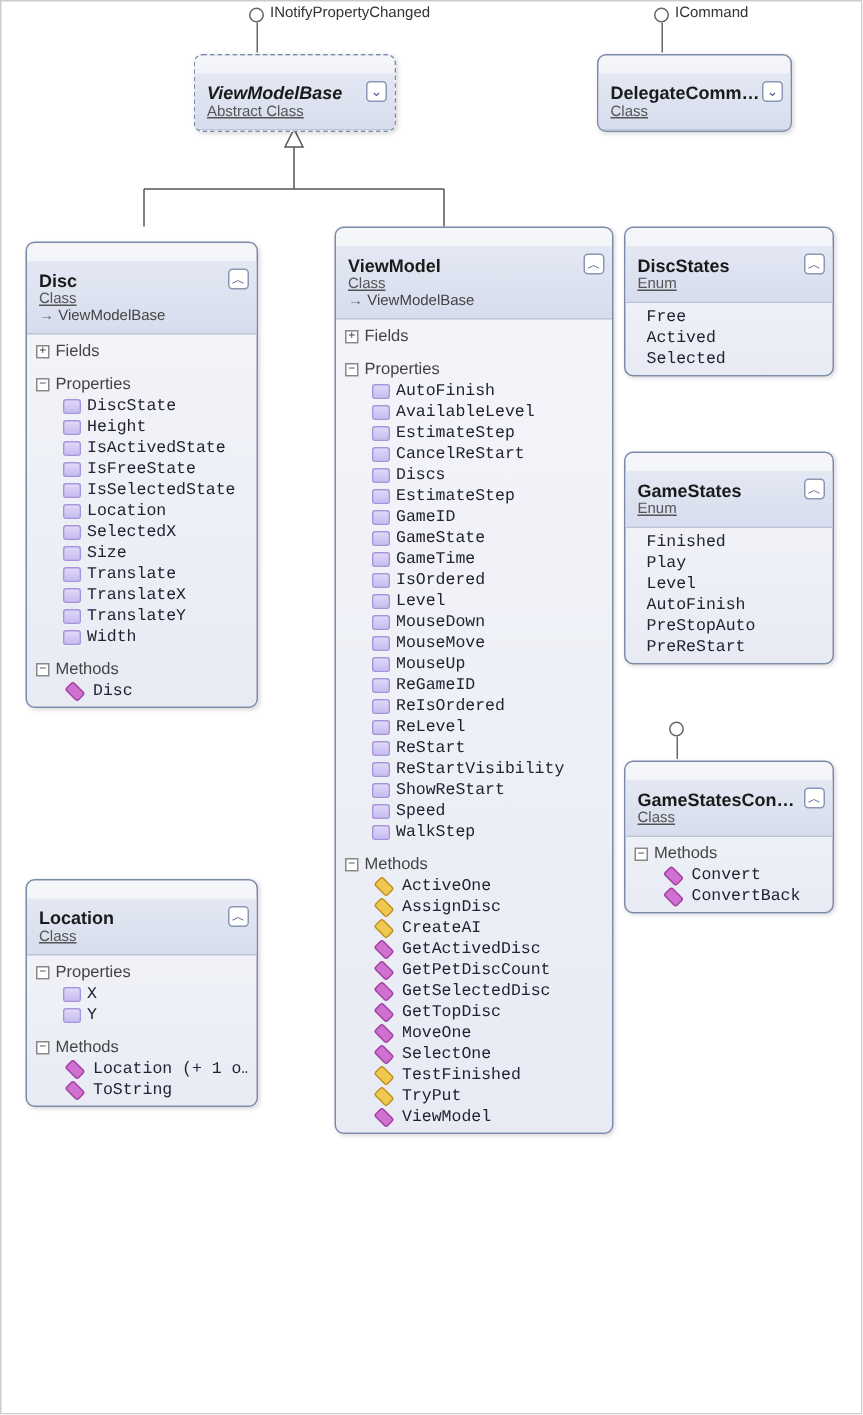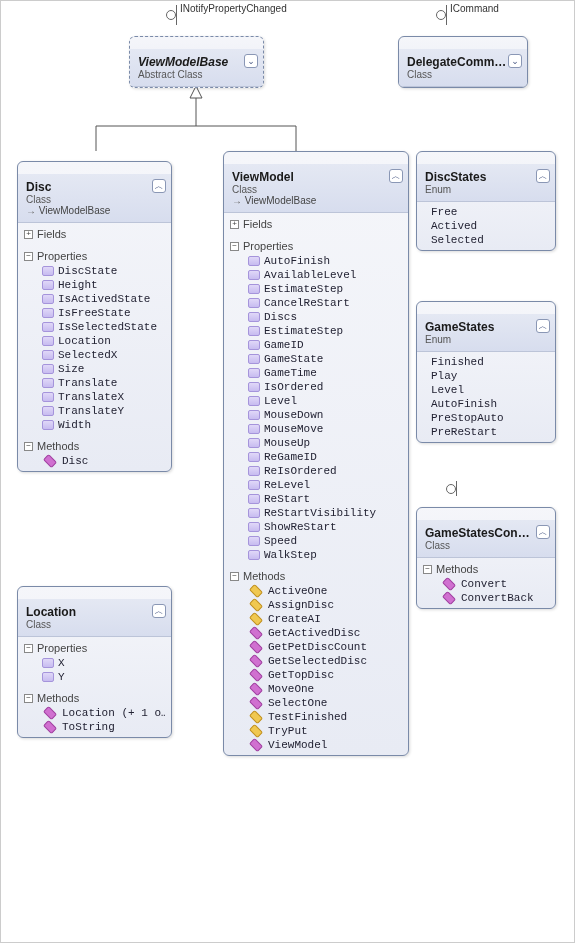--- a/index.html
+++ b/index.html
@@ -38,20 +38,21 @@
   }
   .header .title {
     font-weight: bold;
     font-size: 12px;
     color: #1a1a1a;
   }
   .header.italic .title { font-style: italic; }
   .header .subtitle {
     font-size: 10px;
     color: #555;
+    text-decoration: underline;
   }
   .header .arrow-sub {
     font-size: 10px;
     color: #444;
   }
   .header .arrow-sub::before {
     content: "→ ";
     color: #666;
   }
   .toggle-btn {
@@ -125,21 +126,21 @@
     border-radius: 2px;
     margin-left:2px; margin-right:2px;
   }
   .ico-method.yellow {
     background: #f0c850;
     border-color: #c09020;
   }
   .lollipop {
     position: absolute;
     display: flex;
-    flex-direction: row;
+    flex-direction: column;
     align-items: center;
   }
   .lollipop .circle {
     width: 10px; height: 10px;
     border: 1px solid #666;
     border-radius: 50%;
     background: #fff;
   }
   .lollipop .stem {
     width: 1px;

